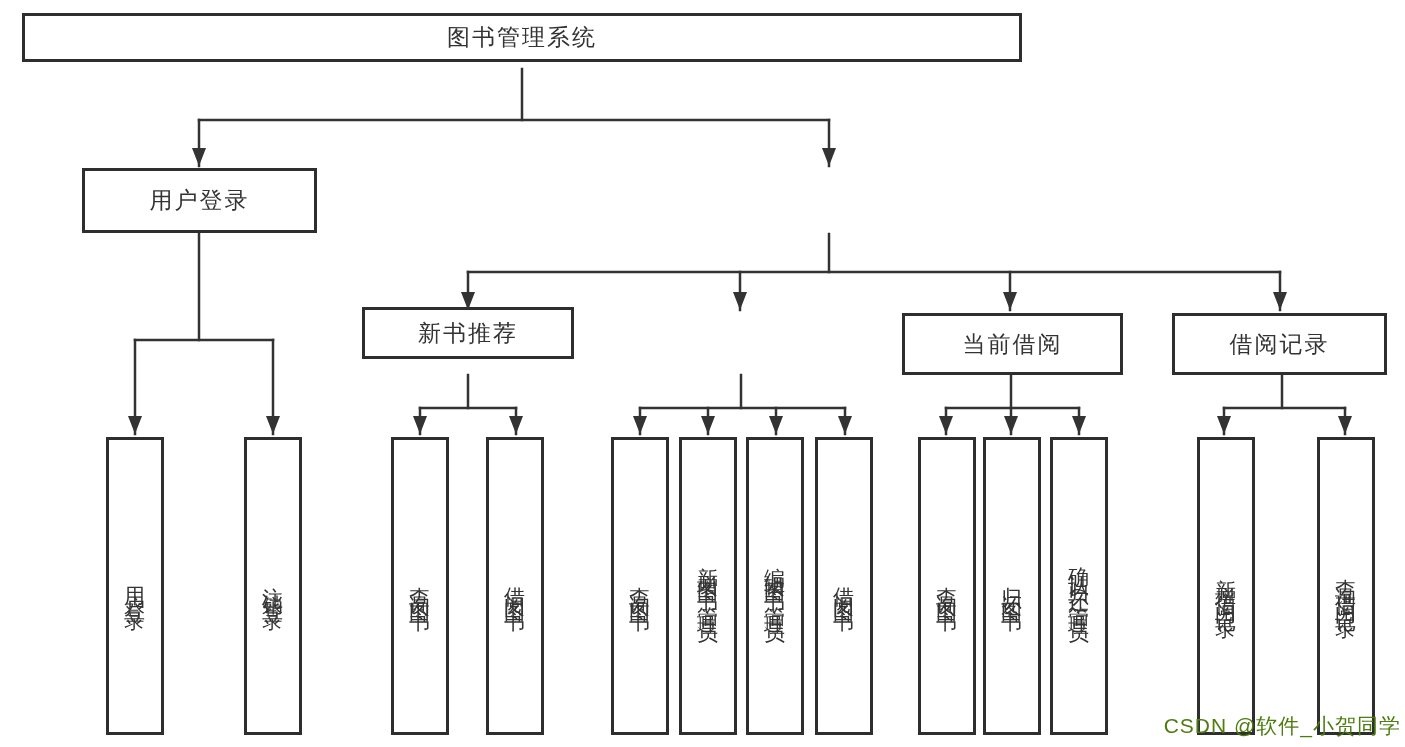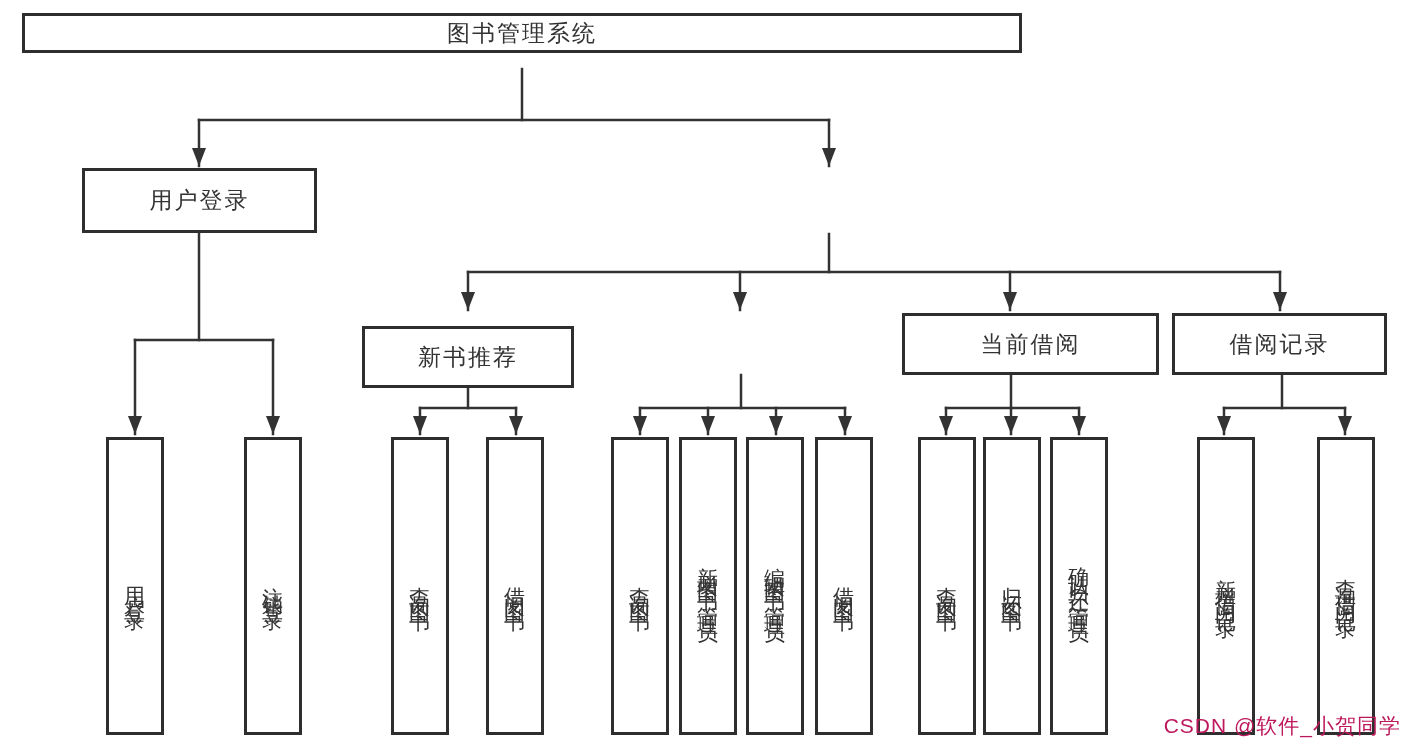--- a/index.html
+++ b/index.html
@@ -4,21 +4,21 @@
 <style>
   html,body{margin:0;padding:0;background:#fff;}
   .stage{position:relative;width:1405px;height:747px;background:#ffffff;overflow:hidden;
          font-family:"Liberation Sans","DejaVu Sans",sans-serif;}
   .wires{position:absolute;left:0;top:0;}
   .node{position:absolute;box-sizing:border-box;background:#ffffff;border:3px solid #2e2e2e;
         display:flex;align-items:center;justify-content:center;color:#333333;
         font-size:23px;letter-spacing:2px;white-space:nowrap;}
   .leaf{top:437px;width:58px;height:298px;}
   .leaf .vtext{writing-mode:vertical-rl;font-size:21px;letter-spacing:8px;line-height:1;}
-  .watermark{position:absolute;top:712px;right:4px;font-size:21px;color:#be185d;
+  .watermark{position:absolute;top:712px;right:4px;font-size:21px;color:#4d7c0f;
              letter-spacing:1px;white-space:nowrap;}
 </style>
 </head>
 <body>
 
 <div class="stage">
 
   <svg class="wires" width="1405" height="747" viewBox="0 0 1405 747">
     <defs>
       <marker id="arrow" markerUnits="userSpaceOnUse" markerWidth="19" markerHeight="14" refX="18" refY="7" orient="auto">
@@ -74,32 +74,32 @@
     </g>
 
     <g stroke="#333333" stroke-width="2.5" fill="none" stroke-linecap="square">
       <path d="M1282 375 V408"></path>
       <path d="M1224 408 H1345"></path>
       <line x1="1224" y1="408" x2="1224" y2="434" marker-end="url(#arrow)"></line>
       <line x1="1345" y1="408" x2="1345" y2="434" marker-end="url(#arrow)"></line>
     </g>
   </svg>
 
-  <div class="node" style="left:22px;top:13px;width:1000px;height:40px;">
+  <div class="node" style="left:22px;top:13px;width:1000px;height:49px;">
     <span>图书管理系统</span>
   </div>
 
   <div class="node" style="left:82px;top:168px;width:235px;height:65px;">
     <span>用户登录</span>
   </div>
 
-  <div class="node" style="left:362px;top:326px;width:212px;height:62px;">
+  <div class="node" style="left:362px;top:307px;width:212px;height:52px;">
     <span>新书推荐</span>
   </div>
-  <div class="node" style="left:902px;top:313px;width:257px;height:62px;">
+  <div class="node" style="left:902px;top:313px;width:221px;height:62px;">
     <span>当前借阅</span>
   </div>
   <div class="node" style="left:1172px;top:313px;width:215px;height:62px;">
     <span>借阅记录</span>
   </div>
 
   <div class="node leaf" style="left:106px;">
     <span class="vtext">用户登录</span>
   </div>
   <div class="node leaf" style="left:244px;">

